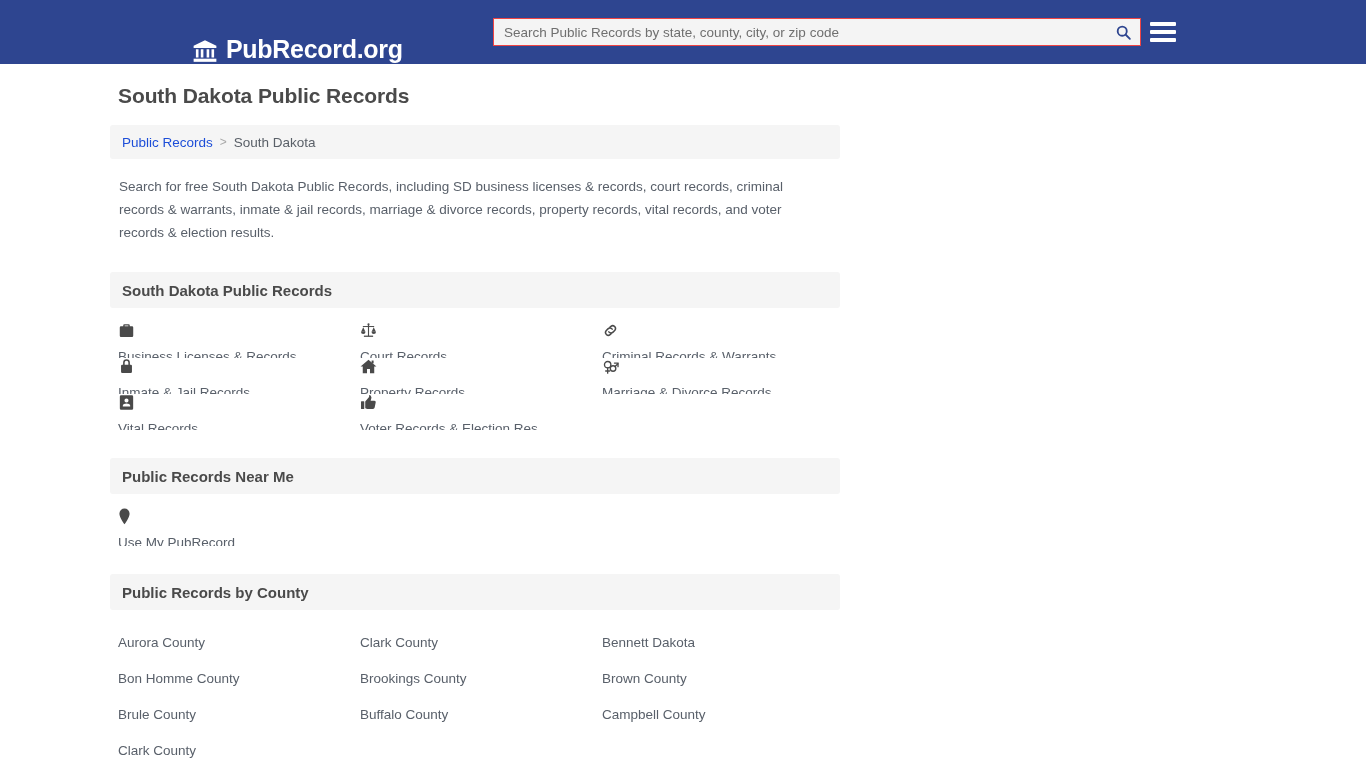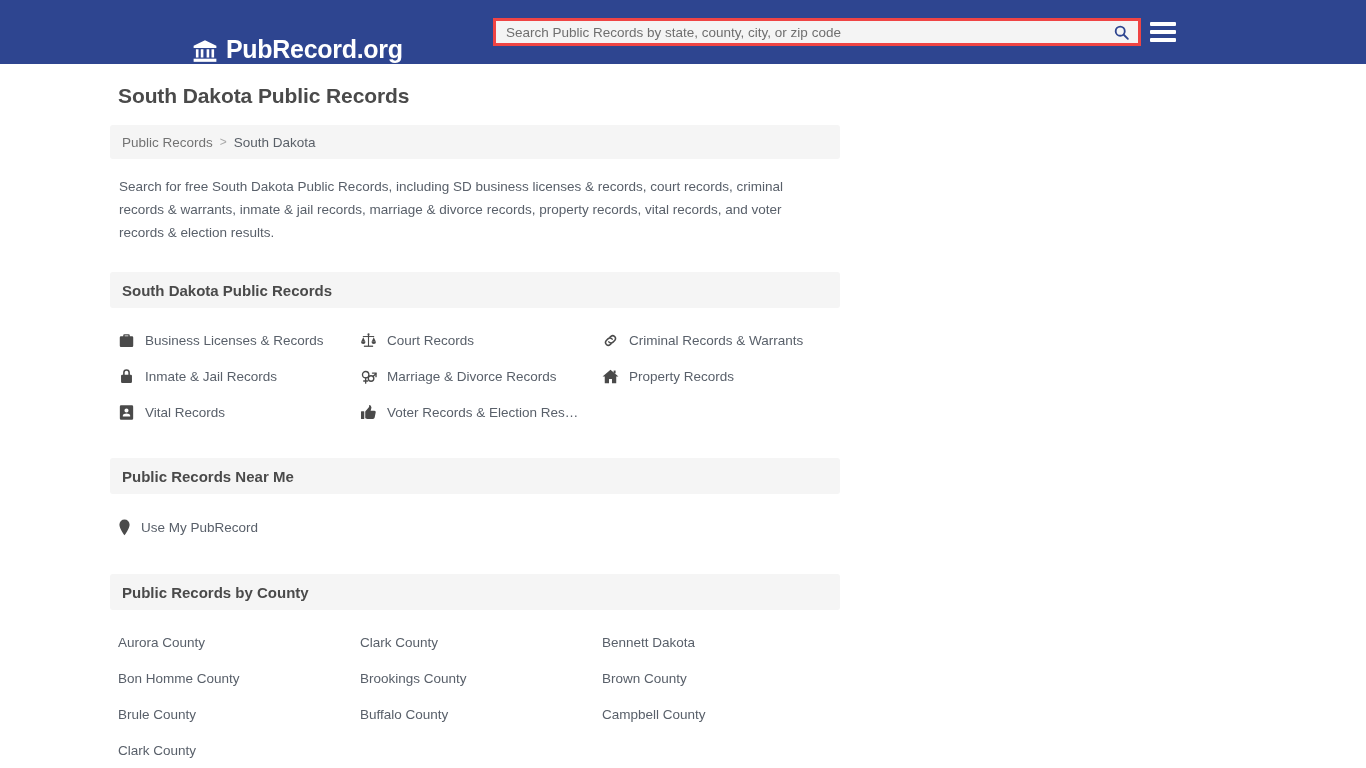--- a/index.html
+++ b/index.html
@@ -48,21 +48,21 @@
     letter-spacing: -0.3px;
     white-space: nowrap;
   }
   .search-wrap {
     position: absolute;
     left: 493px;
     top: 18px;
     width: 648px;
     height: 28px;
     background: #f4f4f4;
-    border: 3px solid #ef4444;
+    border: 1px solid #ef4444;
     display: flex;
     align-items: center;
     box-sizing: border-box;
   }
   .search-input {
     flex: 1 1 auto;
     border: 0;
     outline: 0;
     background: transparent;
     font-family: "Liberation Sans", sans-serif;
@@ -130,21 +130,21 @@
     background: #f5f5f5;
     border-radius: 3px;
     height: 34px;
     display: flex;
     align-items: center;
     padding: 0 12px;
     font-size: 13.5px;
     gap: 7px;
   }
   .breadcrumb a {
-    color: #737373;
+    color: #1d4ed8;
     text-decoration: none;
     cursor: pointer;
   }
   .breadcrumb .sep { color: #a9a9a9; font-size: 12px; }
   .breadcrumb .current { color: #5a6068; }
 
   .intro {
     margin: 16px 0 0 9px;
     width: 700px;
     font-size: 13.5px;
@@ -167,26 +167,27 @@
 
   .link-grid {
     display: grid;
     grid-template-columns: 242px 242px 242px;
     margin-top: 14px;
     padding-left: 8px;
     row-gap: 0;
   }
   .link-item {
     display: flex;
-    align-items: center;
+    align-items: flex-start;
     gap: 10px;
     height: 36px;
     text-decoration: none;
     cursor: pointer;
     overflow: hidden;
+    flex-direction: column;
   }
   .link-item .ic {
     flex: none;
     width: 17px;
     height: 17px;
     color: #4a4a4a;
     display: flex;
     align-items: center;
     justify-content: center;
   }
@@ -318,40 +319,40 @@
       <span class="ic">
         <svg viewBox="0 0 24 24" fill="currentColor" aria-hidden="true">
           <path d="M12 1.6a4.8 4.8 0 0 0-4.8 4.8V9.4H6A1.7 1.7 0 0 0 4.3 11v8.3A1.7 1.7 0 0 0 6 21h12a1.7 1.7 0 0 0 1.7-1.7V11A1.7 1.7 0 0 0 18 9.4h-1.2V6.4A4.8 4.8 0 0 0 12 1.6zm0 2.2a2.6 2.6 0 0 1 2.6 2.6V9.4H9.4V6.4A2.6 2.6 0 0 1 12 3.8z"></path>
         </svg>
       </span>
       <span class="lbl">Inmate &amp; Jail Records</span>
     </a>
 
     <a class="link-item" href="#">
       <span class="ic">
+        <svg viewBox="0 0 24 24" fill="currentColor" aria-hidden="true">
+          <path d="M12 2.4 0.8 12h3.1v9.6h6V15.6h4.2v6h6V12h3.1z"></path>
+          <rect x="16.4" y="3.6" width="2.8" height="4"></rect>
+        </svg>
+      </span>
+      <span class="lbl">Property Records</span>
+    </a>
+
+    <a class="link-item" href="#">
+      <span class="ic">
         <svg viewBox="0 0 24 24" fill="none" stroke="currentColor" stroke-width="1.9" stroke-linecap="round" aria-hidden="true">
           <circle cx="8" cy="9.4" r="4.5"></circle>
           <line x1="8" y1="14" x2="8" y2="21.4"></line>
           <line x1="5.2" y1="18.4" x2="10.8" y2="18.4"></line>
           <circle cx="15.6" cy="14.8" r="3.9"></circle>
           <line x1="18.4" y1="12" x2="22.4" y2="8"></line>
           <polyline points="17.6,7.2 22.6,7.2 22.6,12.2"></polyline>
         </svg>
       </span>
       <span class="lbl">Marriage &amp; Divorce Records</span>
-    </a>
-
-    <a class="link-item" href="#">
-      <span class="ic">
-        <svg viewBox="0 0 24 24" fill="currentColor" aria-hidden="true">
-          <path d="M12 2.4 0.8 12h3.1v9.6h6V15.6h4.2v6h6V12h3.1z"></path>
-          <rect x="16.4" y="3.6" width="2.8" height="4"></rect>
-        </svg>
-      </span>
-      <span class="lbl">Property Records</span>
     </a>
 
     <a class="link-item" href="#">
       <span class="ic">
         <svg viewBox="0 0 24 24" fill="currentColor" aria-hidden="true">
           <path d="M4.4 1.8A1.8 1.8 0 0 0 2.6 3.6v16.8a1.8 1.8 0 0 0 1.8 1.8h15.2a1.8 1.8 0 0 0 1.8-1.8V3.6a1.8 1.8 0 0 0-1.8-1.8zM12 6.2a2.9 2.9 0 1 1 0 5.8 2.9 2.9 0 0 1 0-5.8zm0 7.1c2.6 0 5.2 1.3 5.2 2.9v1.4H6.8v-1.4c0-1.6 2.6-2.9 5.2-2.9z"></path>
         </svg>
       </span>
       <span class="lbl">Vital Records</span>
     </a>

